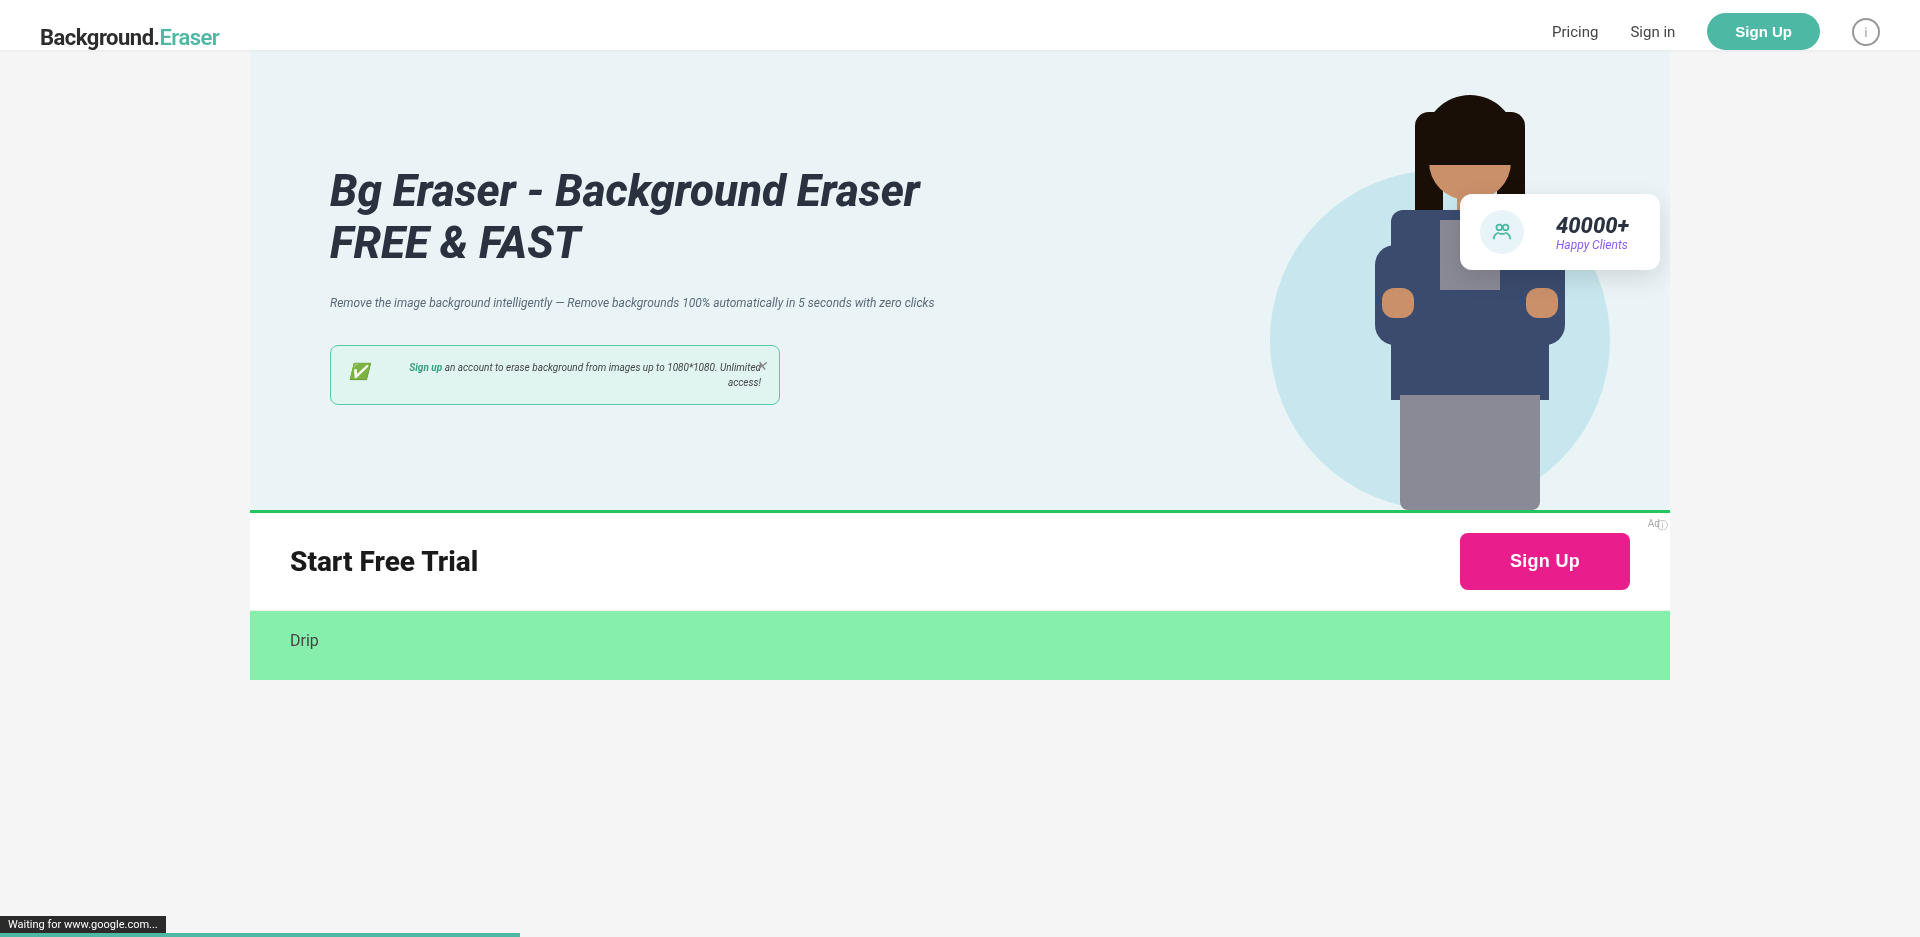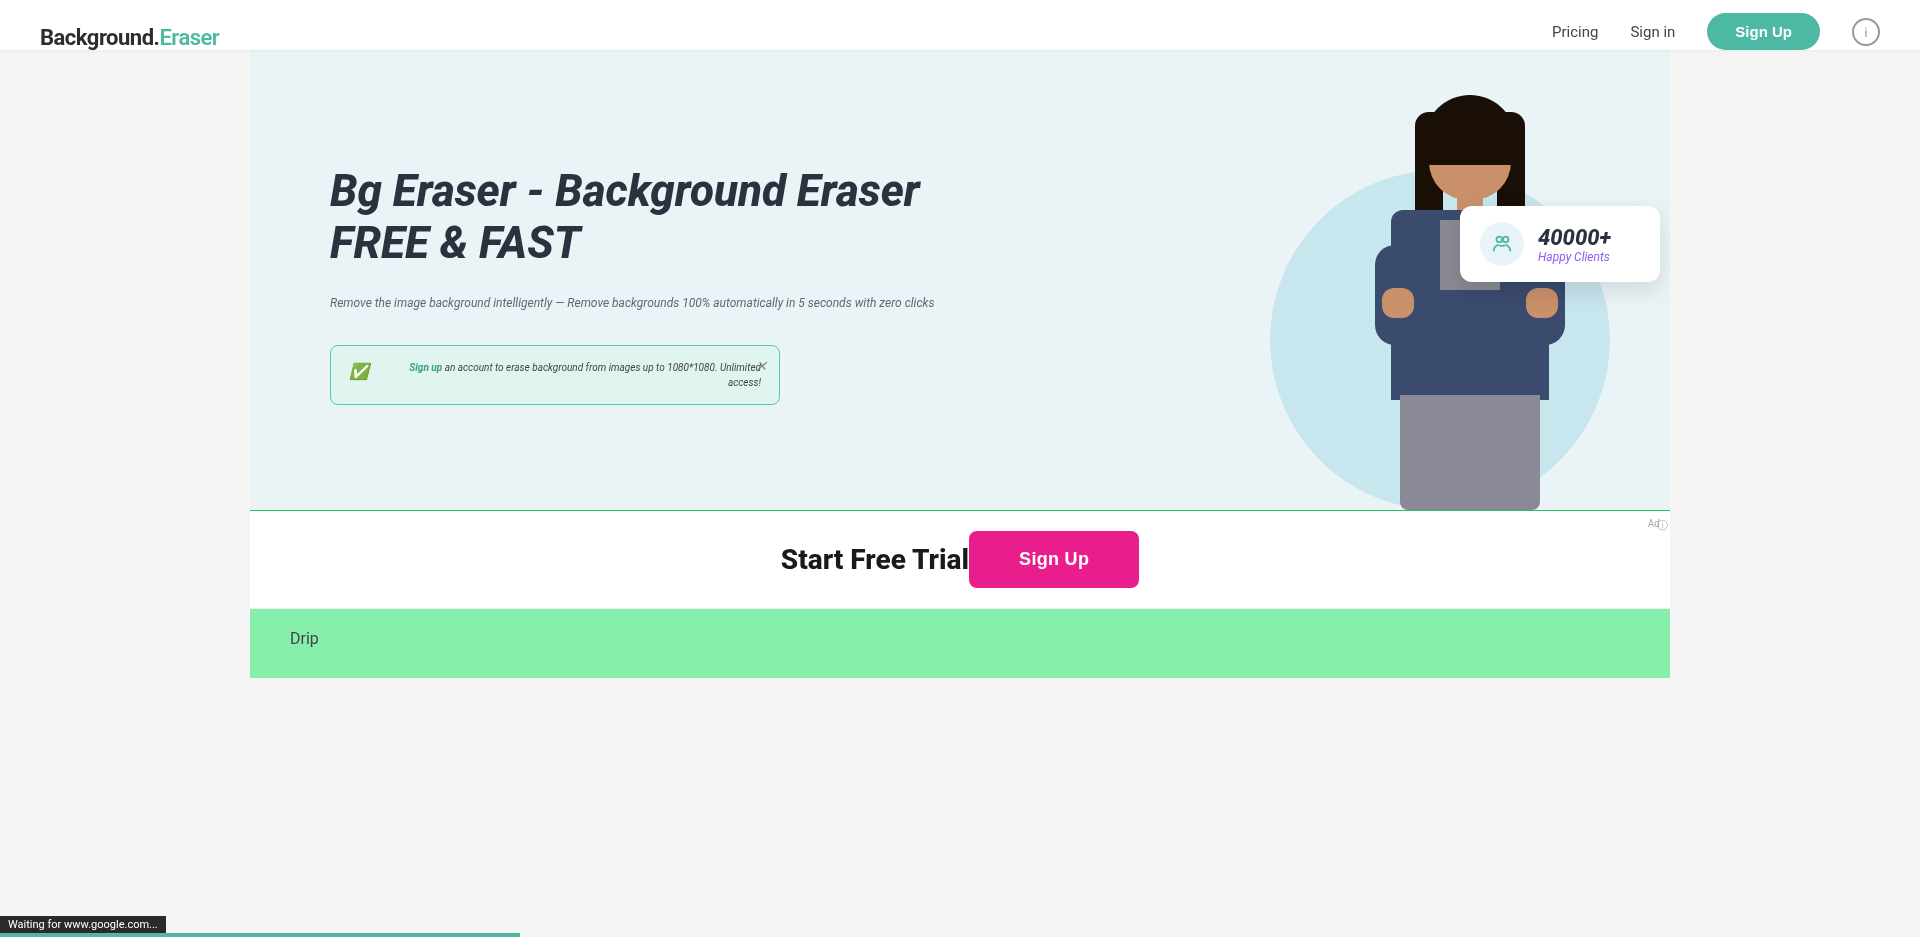--- a/index.html
+++ b/index.html
@@ -189,28 +189,28 @@
       height: 80px;
       background: #2a1a0e;
       border-radius: 45px 45px 0 0;
       z-index: 1;
     }
 
     
     .floating-card {
       position: absolute;
       right: 10px;
-      top: 156px;
+      top: 144px;
       background: #fff;
       border-radius: 12px;
       padding: 16px 20px;
       box-shadow: 0 8px 24px rgba(0,0,0,0.12);
       display: flex;
       align-items: center;
-      gap: 14px;
+      gap: 32px;
       z-index: 10;
       min-width: 200px;
     }
     .card-icon {
       width: 44px;
       height: 44px;
       background: #e8f4f8;
       border-radius: 50%;
       display: flex;
       align-items: center;
@@ -226,25 +226,25 @@
     }
     .card-label {
       font-size: 12px;
       color: #8b5cf6;
     }
 
     
     .ad-strip {
       margin: 0 250px;
       background: #fff;
-      border-top: 1px solid #22c55e;
+      border-top: 3px solid #22c55e;
       padding: 20px 40px;
       display: flex;
       align-items: center;
-      justify-content: center;
+      justify-content: space-between;
       min-height: 90px;
     }
     .ad-strip-title {
       font-size: 28px;
       font-weight: 800;
       color: #1a1a1a;
     }
     .btn-trial-signup {
       background: #e91e8c;
       color: #fff;

